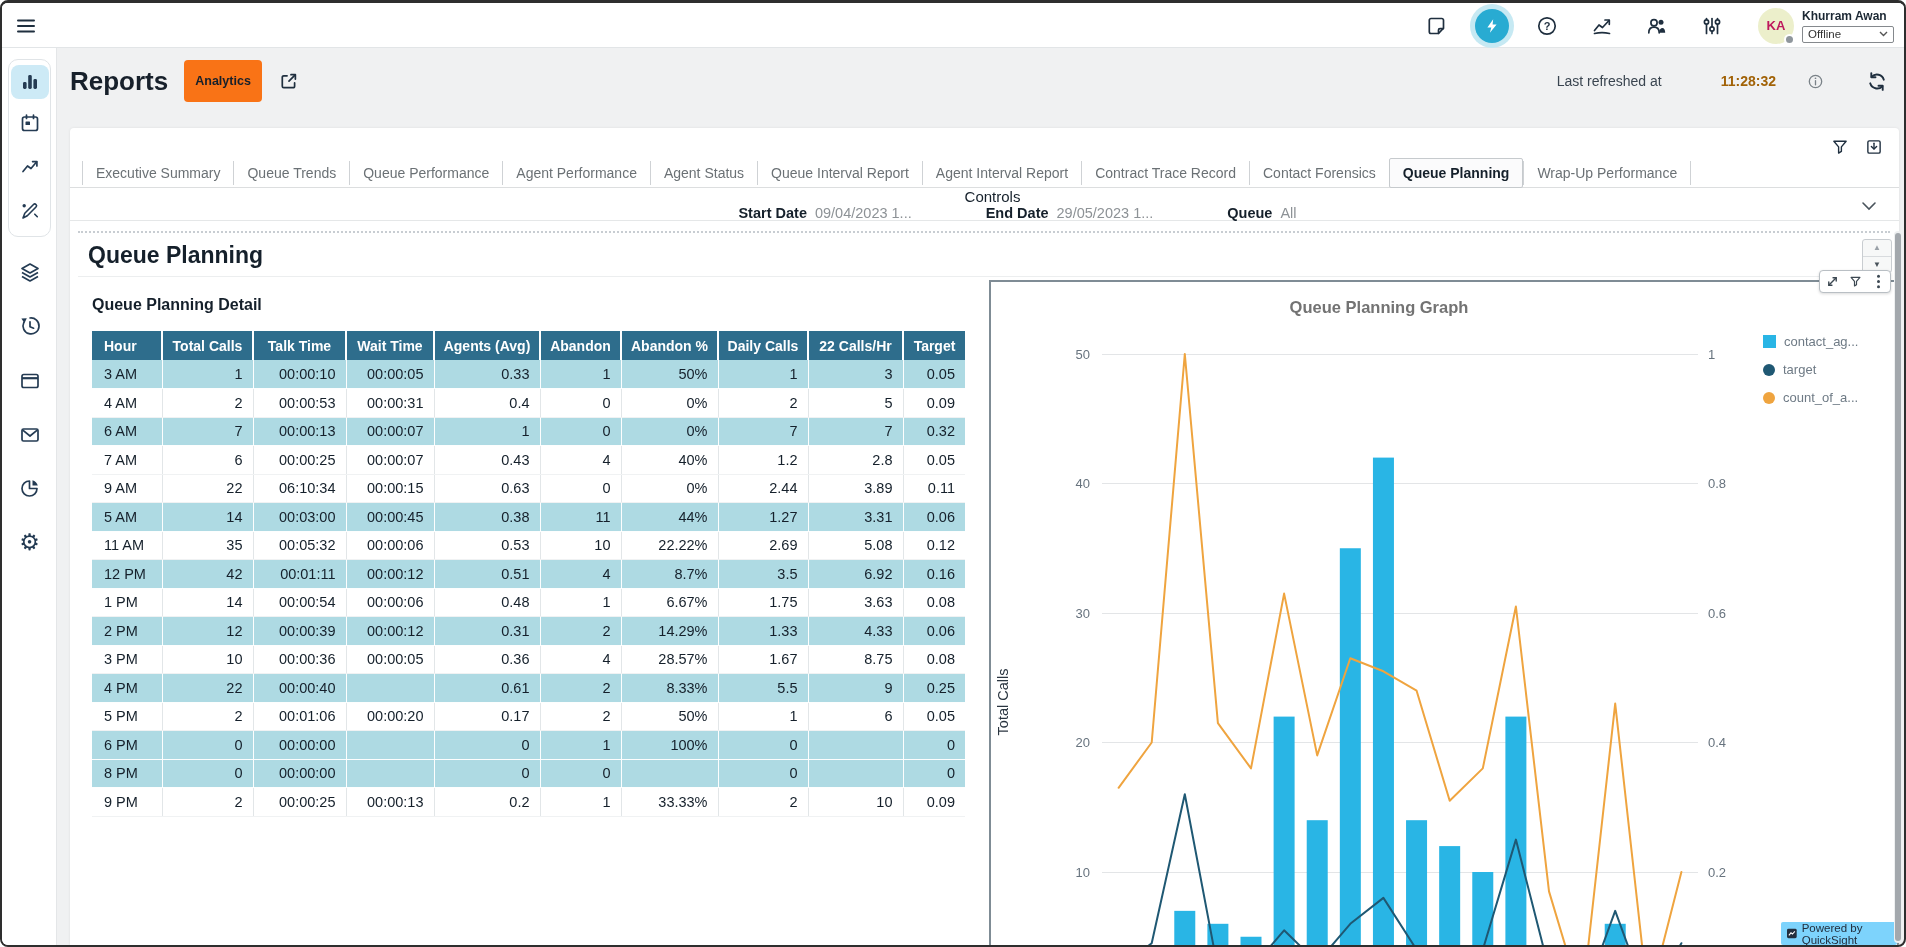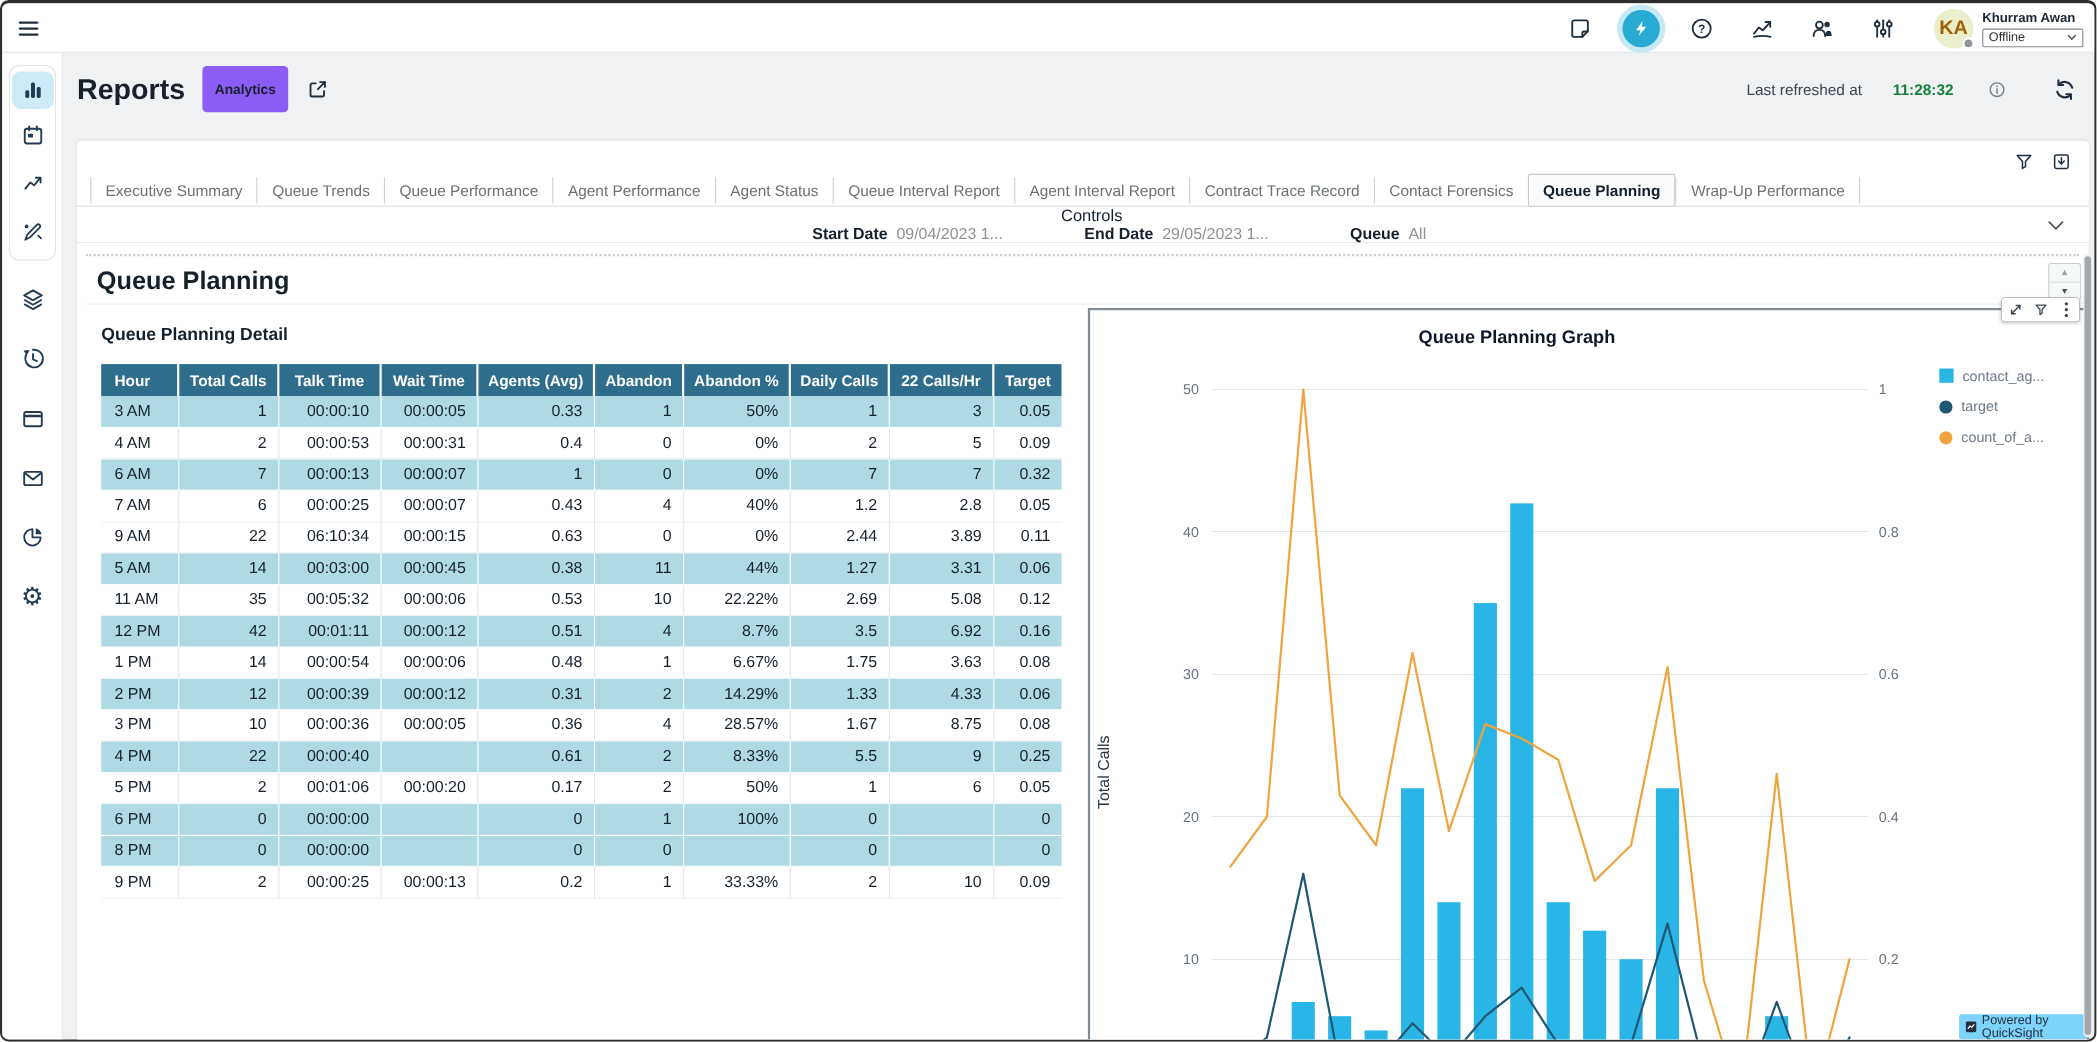--- a/index.html
+++ b/index.html
@@ -6,41 +6,41 @@
   html,body { width:1906px; height:947px; font-family:"Liberation Sans", sans-serif; background:#fff; }
   .frame { position:relative; width:1906px; height:947px; border:2px solid #2e2e2e; border-top-width:3px; border-radius:8px; overflow:hidden; background:#f0f1f2; }
 
   
   .topbar { position:absolute; left:0; top:0; right:0; height:45px; background:#fff; border-bottom:1px solid #e2e5e7; z-index:30; }
   .hamburger { position:absolute; left:11px; top:10px; width:26px; height:26px; display:flex; align-items:center; justify-content:center; cursor:pointer; }
   .topbar-right { position:absolute; right:10px; top:0; height:45px; display:flex; align-items:center; gap:21px; }
   .tb-icon { width:34px; height:34px; display:flex; align-items:center; justify-content:center; cursor:pointer; flex:0 0 auto; }
   .tb-icon.active { background:#28abd2; border-radius:50%; box-shadow:0 0 0 5px #c6e9f3; }
   .user { display:flex; align-items:center; gap:8px; margin-left:8px; }
-  .avatar { position:relative; width:36px; height:36px; border-radius:50%; background:#ecefcb; color:#a16207; font-weight:bold; font-size:18px; display:flex; align-items:center; justify-content:center; }
+  .avatar { position:relative; width:36px; height:36px; border-radius:50%; background:#ecefcb; color:#be185d; font-weight:bold; font-size:13px; display:flex; align-items:center; justify-content:center; }
   .avatar .dot { position:absolute; right:-1px; bottom:-1px; width:11px; height:11px; border-radius:50%; background:#8f969c; border:2px solid #fff; }
   .user-col { display:flex; flex-direction:column; gap:3px; }
   .user-name { font-size:12px; font-weight:bold; color:#1b2733; }
   .status-select { width:92px; height:17px; border:1px solid #85898d; border-radius:2px; font-size:11.5px; color:#333; display:flex; align-items:center; justify-content:space-between; padding:0 5px; cursor:pointer; background:#fff; }
 
   
   .sidebar { position:absolute; left:0; top:45px; width:55px; bottom:0; background:#fff; border-right:1px solid #e4e6e8; z-index:20; }
   .side-group { position:absolute; left:6px; top:11px; width:43px; height:178px; border:1px solid #e0e4e7; border-radius:10px; display:flex; flex-direction:column; align-items:center; justify-content:space-around; padding:3px 0; background:#fff; }
   .side-btn { width:40px; height:40px; display:flex; align-items:center; justify-content:center; cursor:pointer; }
   .side-btn.active { background:#cdeaf6; border-radius:8px; width:38px; height:34px; }
   .side-low { position:absolute; left:0; width:55px; height:44px; display:flex; align-items:center; justify-content:center; cursor:pointer; }
   .gear-glyph { font-size:23px; color:#243b53; line-height:1; }
 
   
   .page-header { position:absolute; left:68px; top:55px; right:16px; height:46px; display:flex; align-items:center; justify-content:space-between; z-index:5; }
   .ph-left { display:flex; align-items:center; gap:16px; }
   .ph-title { font-size:26px; font-weight:bold; color:#17202b; }
-  .ph-badge { background:#8b5cf6; color:#17202b; font-size:12.5px; font-weight:bold; padding:14px 11px; border-radius:4px; }
+  .ph-badge { background:#f97316; color:#17202b; font-size:12.5px; font-weight:bold; padding:14px 11px; border-radius:4px; }
   .ph-right { display:flex; align-items:center; gap:28px; font-size:14px; color:#3a4550; }
-  .ph-right b { color:#15803d; }
+  .ph-right b { color:#a16207;margin-left:31px; }
 
   
   .card { position:absolute; left:68px; top:125px; width:1829px; height:822px; background:#fff; border-radius:4px 4px 0 0; box-shadow:0 0 3px rgba(0,0,0,.08); }
   .card-corner { position:absolute; top:8px; right:14px; display:flex; gap:12px; }
   .icon-btn { width:22px; height:22px; display:flex; align-items:center; justify-content:center; cursor:pointer; }
 
   .tabbar { position:absolute; left:0; right:0; top:30px; height:30px; display:flex; align-items:center; padding-left:12px; border-bottom:1px solid #dcdedf; }
   .tab { font-size:14px; color:#6b7175; padding:4px 13px; border-left:1px solid #cfd2d5; cursor:pointer; white-space:nowrap; }
   .tab:last-child { border-right:1px solid #cfd2d5; }
   .tab.active { color:#15202b; font-weight:bold; background:#fbfbfc; border:1px solid #c6cacd; border-radius:2px; padding:6px 13px; }
@@ -66,21 +66,21 @@
   .detail-table th { background:#2e6d8c; color:#fff; font-weight:bold; font-size:14px; height:29px; border-right:2px solid #fff; padding:0 6px; text-align:center; cursor:pointer; }
   .detail-table th:first-child { text-align:left; padding-left:12px; }
   .detail-table th:last-child { border-right:none; }
   .detail-table td { height:28.5px; padding:0 10px; text-align:right; border-right:1px solid #e2e6e8; border-bottom:1px solid #f0f2f3; background:#fff; }
   .detail-table td:first-child { text-align:left; padding-left:12px; }
   .detail-table td:last-child { border-right:none; }
   .detail-table tr.alt td { background:#aedae3; border-right-color:#fdfefe; border-bottom-color:#fdfefe; }
 
   
   .graph-panel { position:absolute; left:919px; top:152px; width:910px; height:670px; background:#fff; border:2px solid #7f8c95; border-bottom:none; overflow:visible; }
-  .graph-title { position:absolute; left:0; right:130px; top:16px; text-align:center; font-size:16.5px; font-weight:bold; color:#0f172a; }
+  .graph-title { position:absolute; left:0; right:130px; top:16px; text-align:center; font-size:16.5px; font-weight:bold; color:#737373; }
   .graph-toolbar { position:absolute; left:828px; top:-12px; height:23px; background:#fff; border:1px solid #b9bfc4; border-radius:4px; box-shadow:0 1px 3px rgba(0,0,0,.15); display:flex; align-items:center; padding:0 5px; gap:9px; z-index:6; }
   .gt-icon { width:14px; height:14px; display:flex; align-items:center; justify-content:center; cursor:pointer; }
   .legend { position:absolute; left:772px; top:52px; display:flex; flex-direction:column; gap:13px; }
   .legend-item { display:flex; align-items:center; gap:8px; font-size:13px; color:#6e7a85; cursor:pointer; white-space:nowrap; }
   .lg-sq { width:13px; height:13px; }
   .lg-ci { width:12px; height:12px; border-radius:50%; }
   .chart-svg { position:absolute; left:0; top:4px; }
 
   
   .powered { position:absolute; left:1779px; top:919px; width:116px; height:23px; background:#7dd3fc; border-radius:2px; display:flex; align-items:center; gap:5px; padding:0 6px; }

